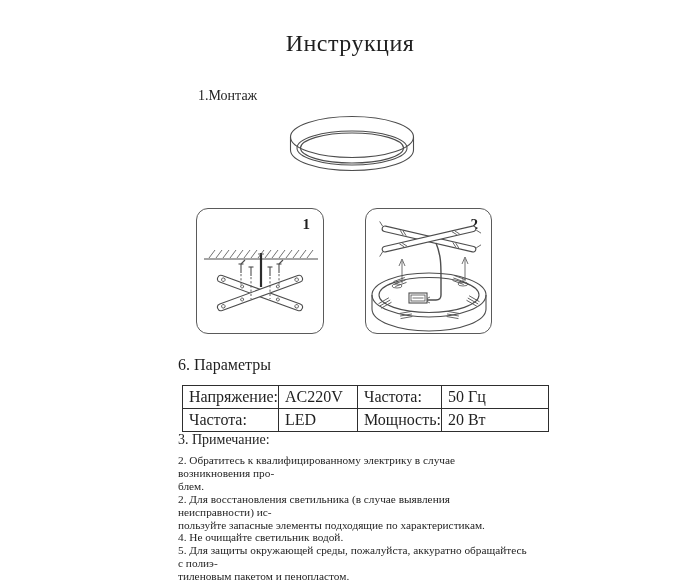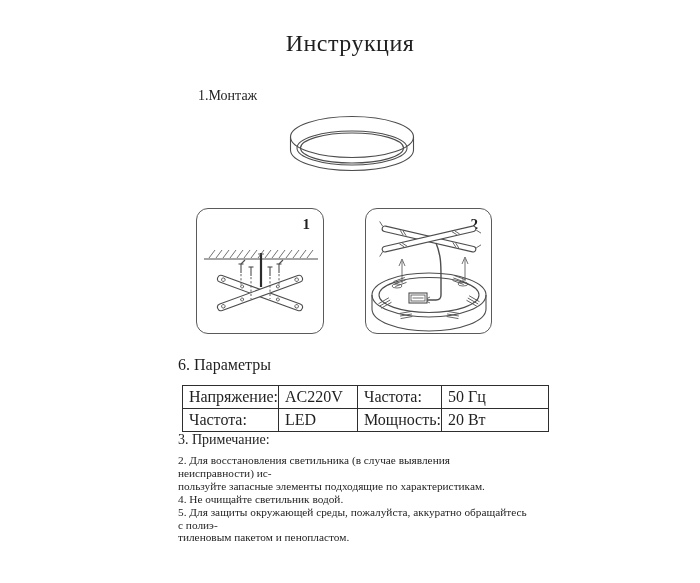--- a/index.html
+++ b/index.html
@@ -269,20 +269,22 @@
         <td class="col-v1">LED</td>
         <td class="col-l2">Мощность:</td>
         <td class="col-v2">20 Вт</td>
       </tr>
     </tbody>
   </table>
 
   <div class="abs h-notes">3. Примечание:</div>
 
   <div class="abs notes-block">
+    <p class="note">2. Обратитесь к квалифицированному электрику в случае возникновения про-
+блем.</p>
     <p class="note">2. Для восстановления светильника (в случае выявления неисправности) ис-
 пользуйте запасные элементы подходящие по характеристикам.</p>
     <p class="note">4. Не очищайте светильник водой.</p>
     <p class="note">5. Для защиты окружающей среды, пожалуйста, аккуратно обращайтесь с полиэ-
 тиленовым пакетом и пенопластом.</p>
   </div>
 
 </div>
 
 </body></html>

